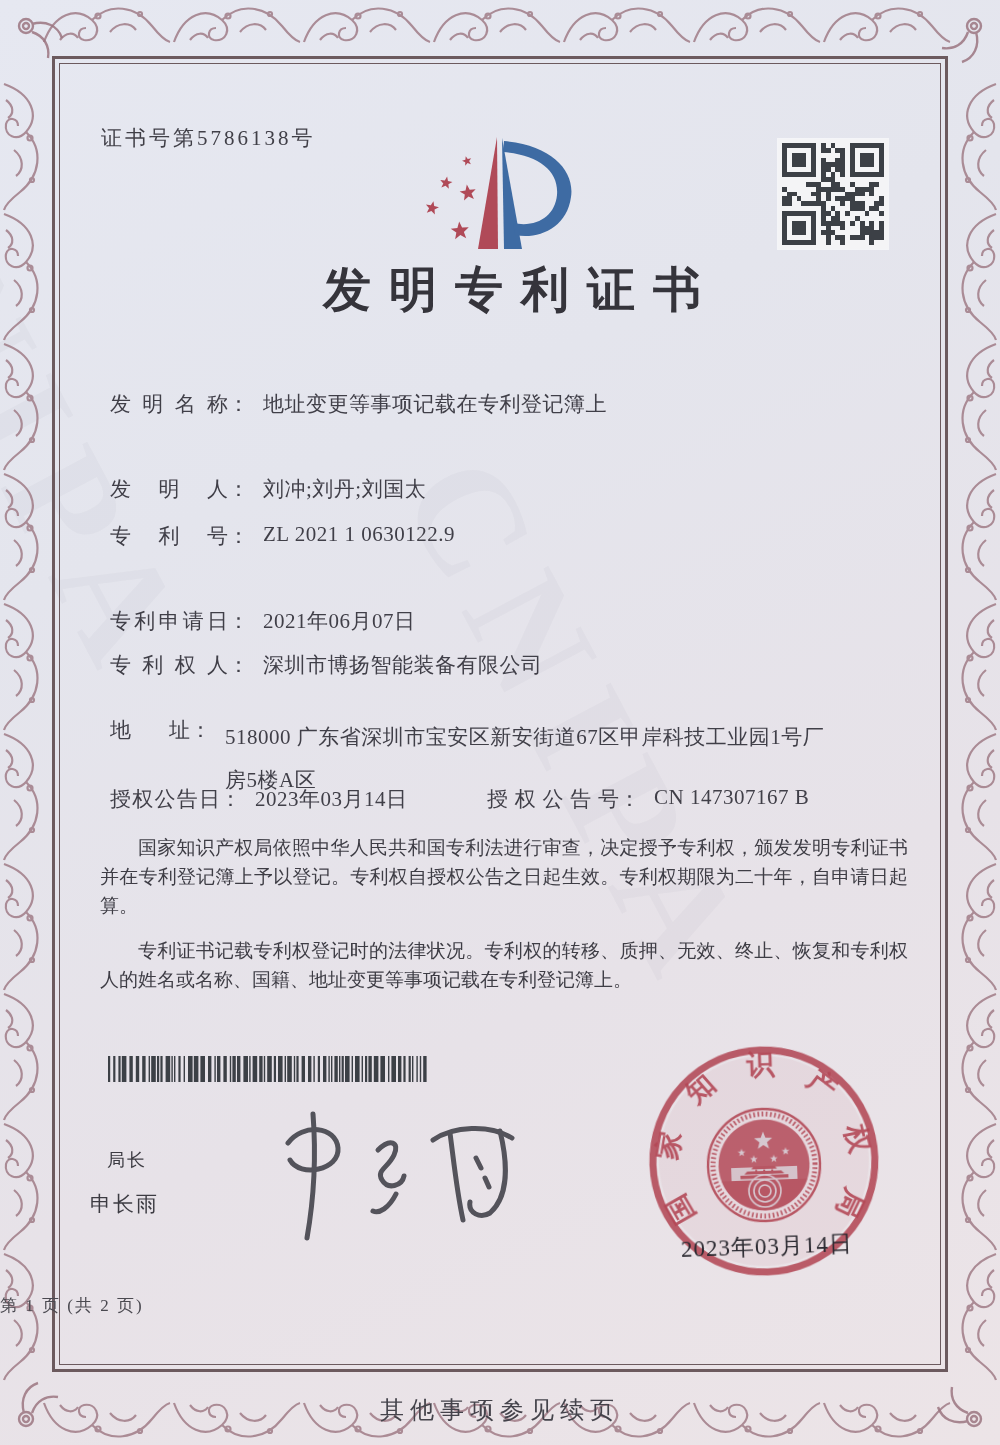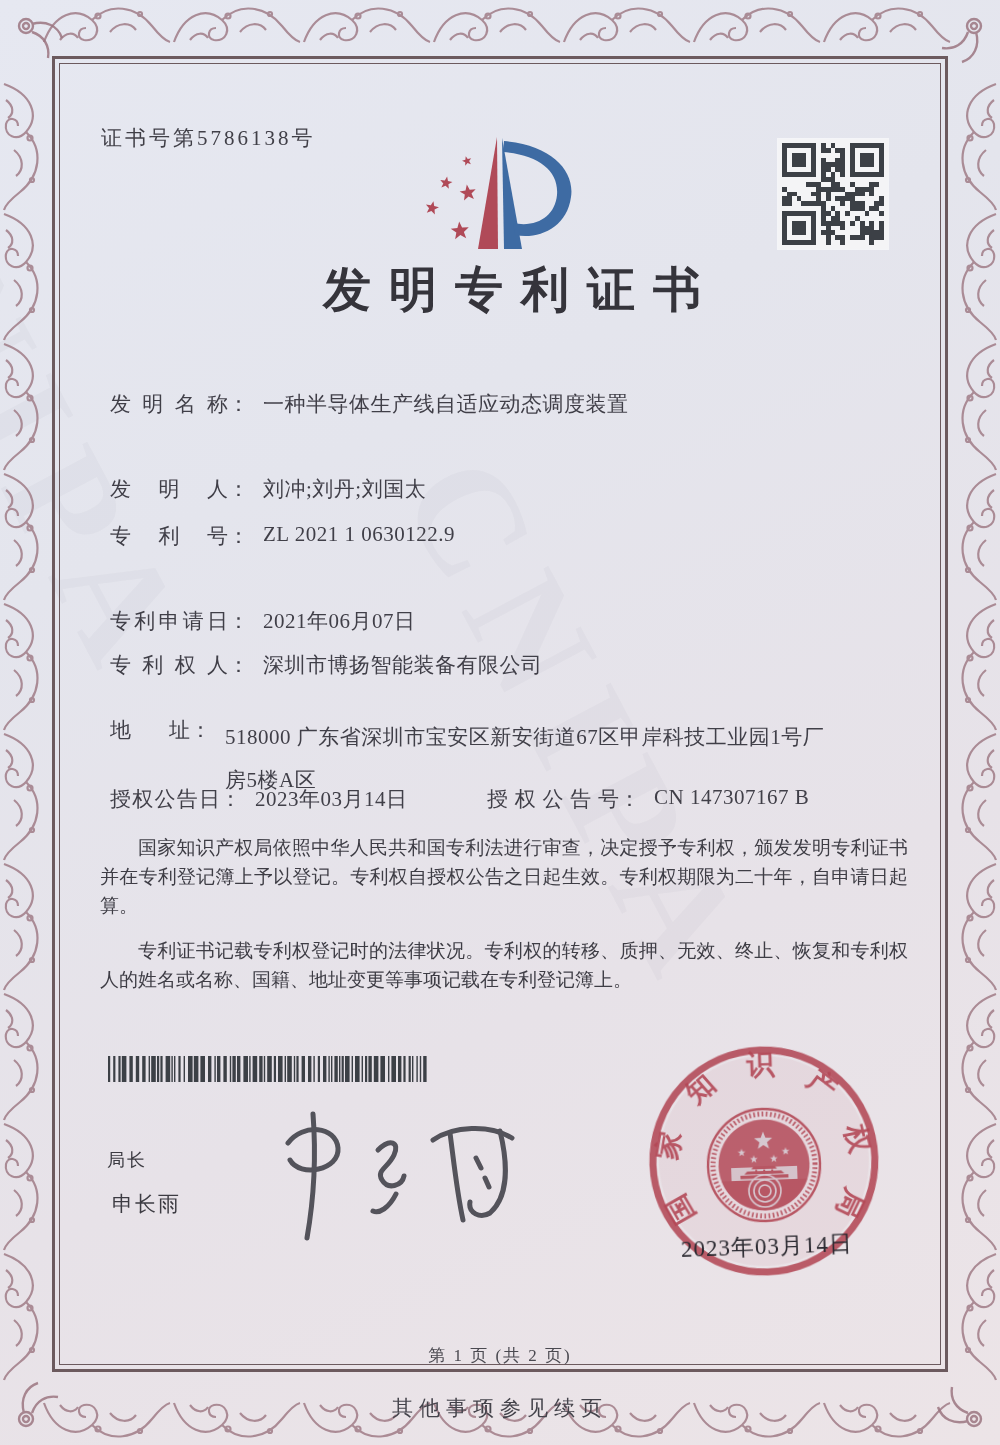--- a/index.html
+++ b/index.html
@@ -26,27 +26,27 @@
   .row .val{display:inline-block;margin-left:14px;vertical-align:top;letter-spacing:.5px;}
   .row .val.wrap{white-space:normal;width:620px;line-height:43px;}
   .grant-right{position:absolute;left:377px;top:0;}
   .body-text{position:absolute;left:100px;top:833px;width:808px;font-size:19px;line-height:29px;
              text-align:justify;color:#3e3d45;}
   .body-text p{margin:0;text-indent:2em;}
   .body-text p + p{margin-top:16px;}
   .barcode{position:absolute;left:108px;top:1056px;width:322px;height:26px;}
   .sig-title{position:absolute;left:107px;top:1148px;font-family:"Liberation Sans","DejaVu Sans",sans-serif;
              font-size:18px;color:#3c3b42;letter-spacing:2px;}
-  .sig-name{position:absolute;left:112px;top:1190px;font-family:"Liberation Sans","DejaVu Sans",sans-serif;
+  .sig-name{position:absolute;left:90px;top:1190px;font-family:"Liberation Sans","DejaVu Sans",sans-serif;
             font-size:21px;color:#3c3b42;letter-spacing:2px;}
   .signature{position:absolute;left:228px;top:1098px;width:305px;height:148px;}
   .seal{position:absolute;left:641px;top:1041px;width:246px;height:246px;transform:rotate(-2deg);
         mix-blend-mode:multiply;}
-  .page-info{position:absolute;left:0;right:0;top:1344px;text-align:center;font-size:17px;color:#4a4950;letter-spacing:2px;}
-  .cont-note{position:absolute;left:0;right:0;top:1394px;text-align:center;font-size:21px;color:#44434b;letter-spacing:6px;}
+  .page-info{position:absolute;left:0;right:0;top:1294px;font-size:17px;color:#4a4950;letter-spacing:2px;}
+  .cont-note{position:absolute;left:0;right:0;top:1394px;text-align:center;font-size:24px;color:#44434b;letter-spacing:6px;}
 </style>
 </head>
 <body>
 
 <div class="page">
 
   <div class="wm" style="left:520px;top:430px;transform:rotate(62deg);transform-origin:0 0;">CNIPA</div>
   <div class="wm" style="left:-40px;top:120px;transform:rotate(62deg);transform-origin:0 0;">CNIPA</div>
 
   <svg class="ornament" width="1000" height="1445" style="position:absolute;left:0;top:0;">
@@ -362,21 +362,21 @@
         <rect x="6" y="20" width="1" height="1" fill="#3c4046"></rect>
         <rect x="9" y="20" width="1" height="1" fill="#3c4046"></rect>
         <rect x="12" y="20" width="1" height="1" fill="#3c4046"></rect>
         <rect x="18" y="20" width="1" height="1" fill="#3c4046"></rect>
       </svg>
   </div>
 
   <div class="title">发明专利证书</div>
 
   <div class="row" style="top:390px;">
-    <span class="lab">发明名称</span><span class="colon">：</span><span class="val">一种半导体生产线自适应动态调度装置</span>
+    <span class="lab">发明名称</span><span class="colon">：</span><span class="val">地址变更等事项记载在专利登记簿上</span>
   </div>
   <div class="row" style="top:475px;">
     <span class="lab">发明人</span><span class="colon">：</span><span class="val">刘冲;刘丹;刘国太</span>
   </div>
   <div class="row" style="top:522px;">
     <span class="lab">专利号</span><span class="colon">：</span><span class="val">ZL 2021 1 0630122.9</span>
   </div>
   <div class="row" style="top:586px;margin-top:21px;">
     <span class="lab">专利申请日</span><span class="colon">：</span><span class="val">2021年06月07日</span>
   </div>

